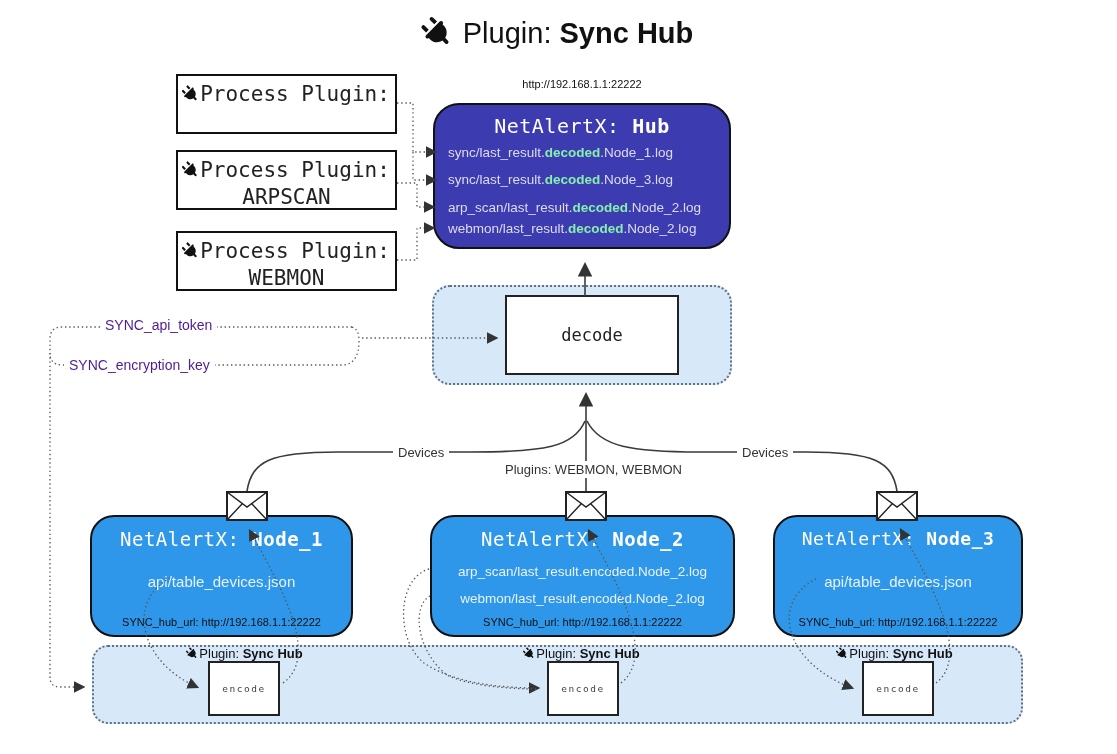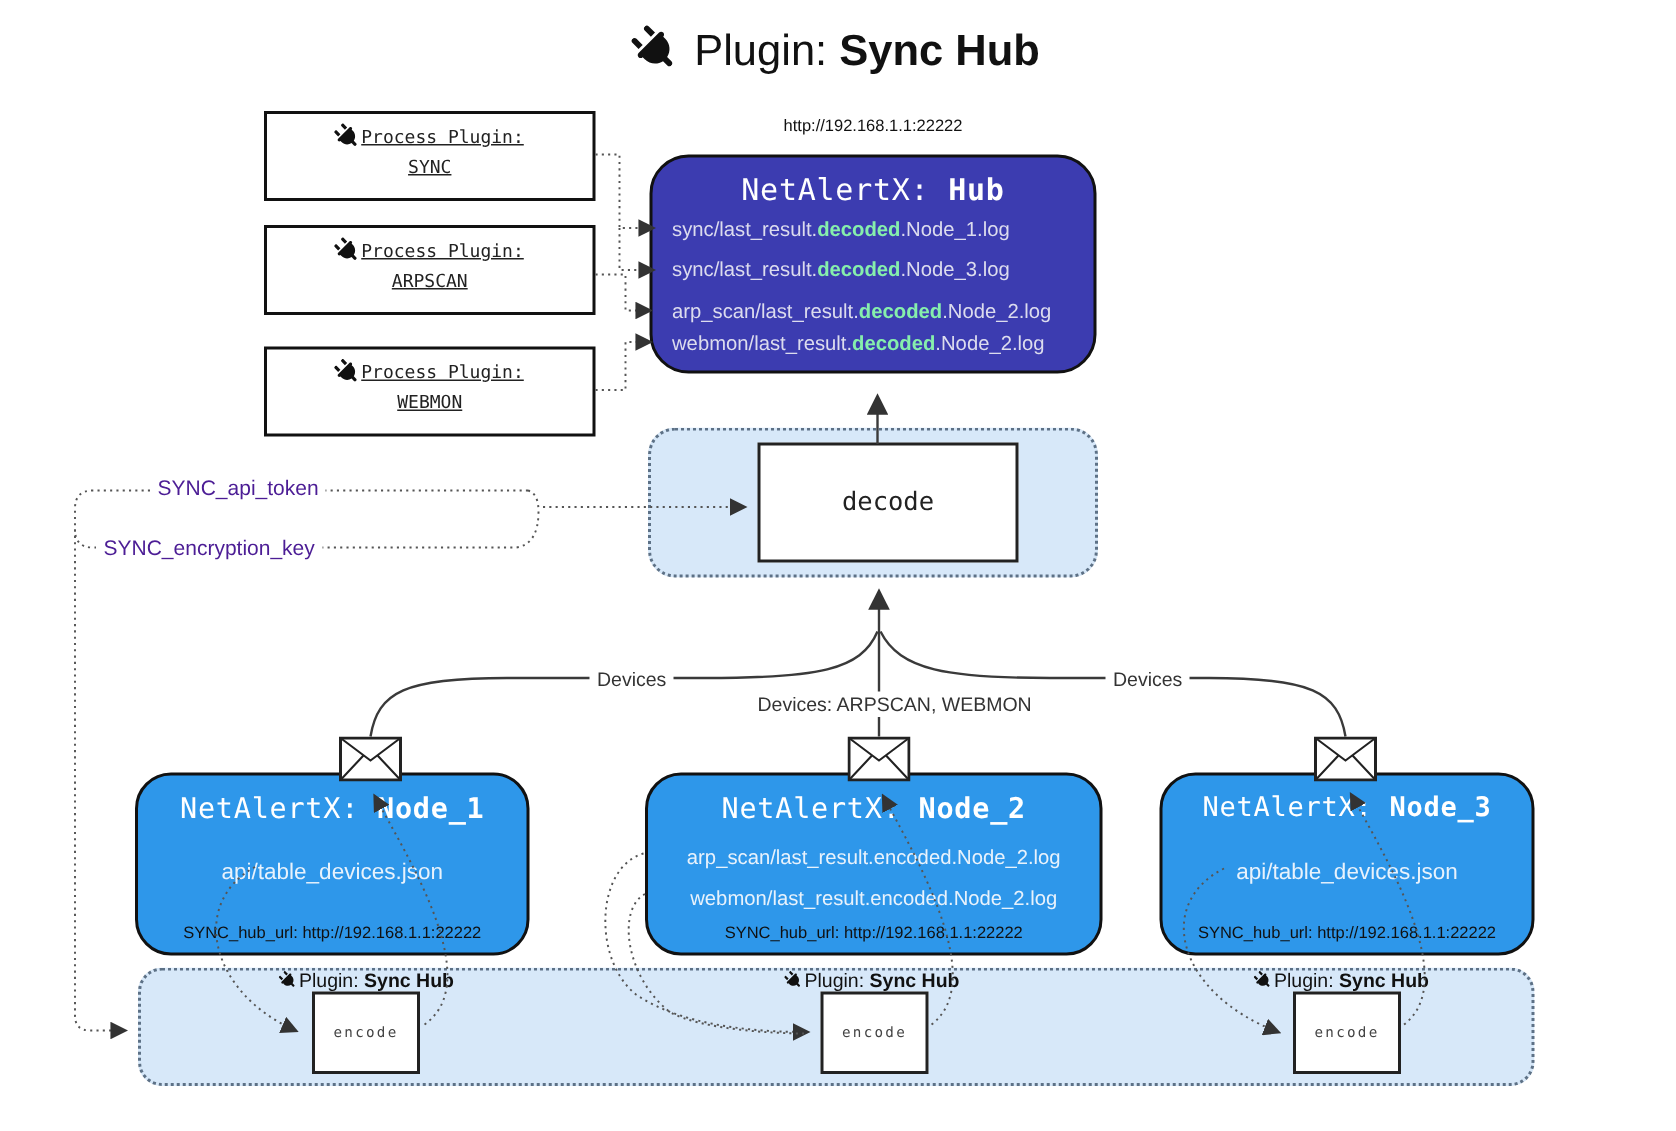--- a/index.html
+++ b/index.html
@@ -13,21 +13,21 @@
   
   .title { left:0; top:16px; width:1117px; text-align:center; font-size:29px; color:#111; }
   .title b { font-weight:700; }
   .plug { display:inline-block; transform:rotate(-45deg); color:#111; vertical-align:middle; }
   .plug.lg svg { height:31px; }
   .plug.md svg { height:17px; }
   .plug.sm svg { height:12px; }
 
   
   .pbox { left:176px; width:221px; height:60px; border:2px solid #111; background:#fff;
-          font-size:12px; color:#222; text-align:center; padding-top:6px;text-decoration:underline; }
+          font-size:21px; color:#222; text-align:center; padding-top:6px; }
   .pbox .l1 { white-space:nowrap; }
   .pbox .l2 { margin-top:2px; }
 
   
   .hub-url { left:433px; top:78px; width:298px; text-align:center; font-size:11px; color:#111; }
   .hub { left:433px; top:103px; width:298px; height:146px; background:#3c3cb0;
          border:2px solid #111; border-radius:26px; color:#fff; }
   .hub-title { position:absolute; left:0; top:9px; width:100%; text-align:center;
                font-size:20px; letter-spacing:0.5px; }
   .hub-line { position:absolute; left:13px; font-size:13.5px; color:#dcdcee; white-space:nowrap; }
@@ -74,21 +74,20 @@
     <span class="plug lg"><svg viewBox="0 0 384 512" width="31" height="31">
           <path fill="currentColor" d="M96 0c17.7 0 32 14.3 32 32v96H64V32C64 14.3 78.3 0 96 0zM288 0c17.7 0 32 14.3 32 32v96h-64V32c0-17.7 14.3-32 32-32zM32 160h320c17.7 0 32 14.3 32 32s-14.3 32-32 32v32c0 77.4-55 142-128 156.8V480c0 17.7-14.3 32-32 32s-32-14.3-32-32v-67.2C87 398 32 333.4 32 256v-32c-17.7 0-32-14.3-32-32s14.3-32 32-32z"></path>
         </svg></span>
     <span>Plugin: </span><b>Sync Hub</b>
   </div>
 
   <div class="abs pbox mono" style="top:74px;">
     <div class="l1"><span class="plug md"><svg viewBox="0 0 384 512" width="17" height="17">
             <path fill="currentColor" d="M96 0c17.7 0 32 14.3 32 32v96H64V32C64 14.3 78.3 0 96 0zM288 0c17.7 0 32 14.3 32 32v96h-64V32c0-17.7 14.3-32 32-32zM32 160h320c17.7 0 32 14.3 32 32s-14.3 32-32 32v32c0 77.4-55 142-128 156.8V480c0 17.7-14.3 32-32 32s-32-14.3-32-32v-67.2C87 398 32 333.4 32 256v-32c-17.7 0-32-14.3-32-32s14.3-32 32-32z"></path>
           </svg></span><span>Process Plugin:</span></div>
-    <div class="l2">SYNC</div>
   </div>
   <div class="abs pbox mono" style="top:150px;">
     <div class="l1"><span class="plug md"><svg viewBox="0 0 384 512" width="17" height="17">
             <path fill="currentColor" d="M96 0c17.7 0 32 14.3 32 32v96H64V32C64 14.3 78.3 0 96 0zM288 0c17.7 0 32 14.3 32 32v96h-64V32c0-17.7 14.3-32 32-32zM32 160h320c17.7 0 32 14.3 32 32s-14.3 32-32 32v32c0 77.4-55 142-128 156.8V480c0 17.7-14.3 32-32 32s-32-14.3-32-32v-67.2C87 398 32 333.4 32 256v-32c-17.7 0-32-14.3-32-32s14.3-32 32-32z"></path>
           </svg></span><span>Process Plugin:</span></div>
     <div class="l2">ARPSCAN</div>
   </div>
   <div class="abs pbox mono" style="top:231px;">
     <div class="l1"><span class="plug md"><svg viewBox="0 0 384 512" width="17" height="17">
             <path fill="currentColor" d="M96 0c17.7 0 32 14.3 32 32v96H64V32C64 14.3 78.3 0 96 0zM288 0c17.7 0 32 14.3 32 32v96h-64V32c0-17.7 14.3-32 32-32zM32 160h320c17.7 0 32 14.3 32 32s-14.3 32-32 32v32c0 77.4-55 142-128 156.8V480c0 17.7-14.3 32-32 32s-32-14.3-32-32v-67.2C87 398 32 333.4 32 256v-32c-17.7 0-32-14.3-32-32s14.3-32 32-32z"></path>
@@ -182,16 +181,16 @@
       </svg></div>
   <div class="abs envelope" style="left:876px; top:491px;"><svg viewBox="0 0 42 30" width="42" height="30">
         <rect x="1" y="1" width="40" height="28" fill="#fff" stroke="#222" stroke-width="2"></rect>
         <path d="M1,1 L21,16 L41,1 M1,29 L16,13 M41,29 L26,13" stroke="#222" fill="none" stroke-width="1.4"></path>
       </svg></div>
 
   <div class="abs setting" style="left:100px; top:317px;">SYNC_api_token</div>
   <div class="abs setting" style="left:64px; top:357px;">SYNC_encryption_key</div>
 
   <div class="abs edge-label" style="left:393px; top:444px;">Devices</div>
-  <div class="abs edge-label" style="left:500px; top:461px;">Devices: ARPSCAN, WEBMON</div>
+  <div class="abs edge-label" style="left:500px; top:461px;">Plugins: WEBMON, WEBMON</div>
   <div class="abs edge-label" style="left:737px; top:444px;">Devices</div>
 
 </div>
 
 </body></html>

